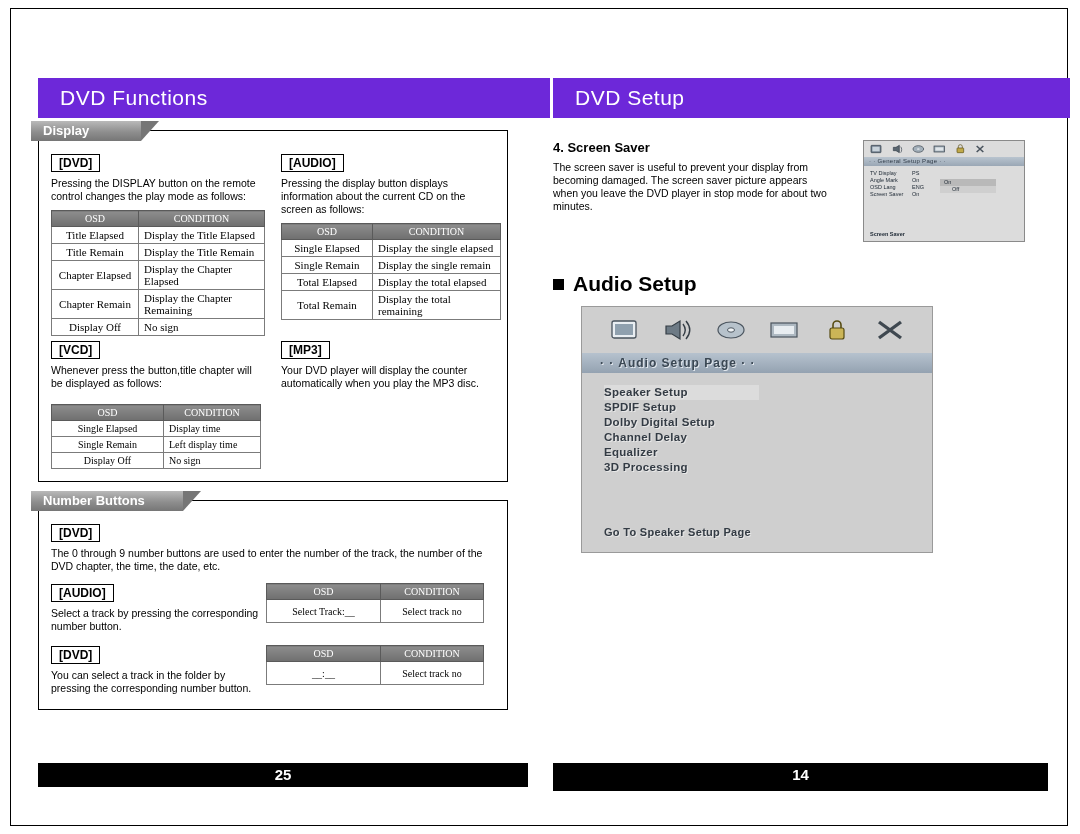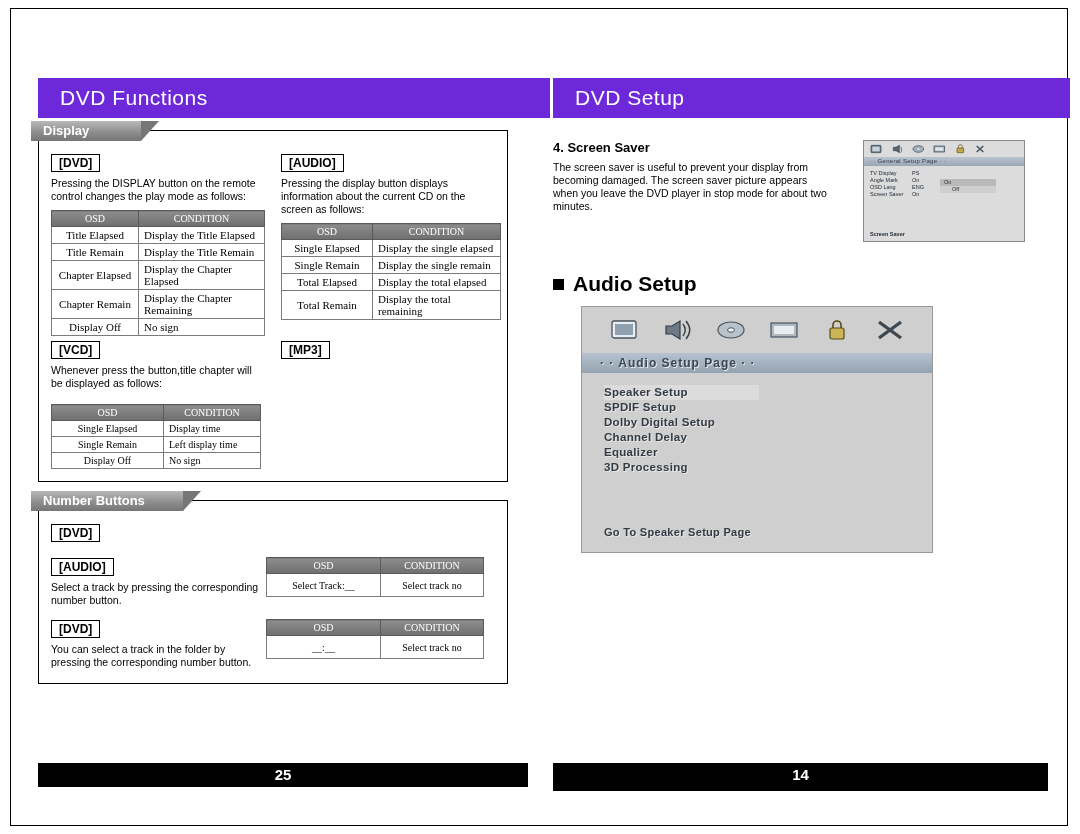--- a/index.html
+++ b/index.html
@@ -238,30 +238,32 @@
                   </tr>
                 <tr>
                     <td style="font-size:10px;">Display Off</td>
                     <td class="left" style="font-size:10px;">No sign</td>
                   </tr>
               </tbody>
             </table>
           </div>
           <div class="col" style="padding-left:8px;">
             <div class="tag">[MP3]</div>
+            <p class="txt">Your DVD player will display the counter automatically when you play the MP3 disc.</p>
           </div>
         </div>
       </div>
     </div>
 
     <div id="number-box" class="box">
       <div class="section-tab" style="position:absolute;left:-8px;top:-10px;width:152px;">Number Buttons</div>
 
       <div style="padding:22px 12px 14px 12px;">
         <div class="tag">[DVD]</div>
+        <p class="txt">The 0 through 9 number buttons are used to enter the number of the track, the number of the DVD chapter, the time, the date, etc.</p>
 
         <div style="display:flex;margin-top:10px;">
           <div style="width:215px;">
             <div class="tag">[AUDIO]</div>
             <p class="txt">Select a track by pressing the corresponding number button.</p>
           </div>
           <table class="osd" style="width:218px;margin-top:0;height:40px;">
             <thead>
                 <tr>
               <th style="width:105px;">OSD</th>

